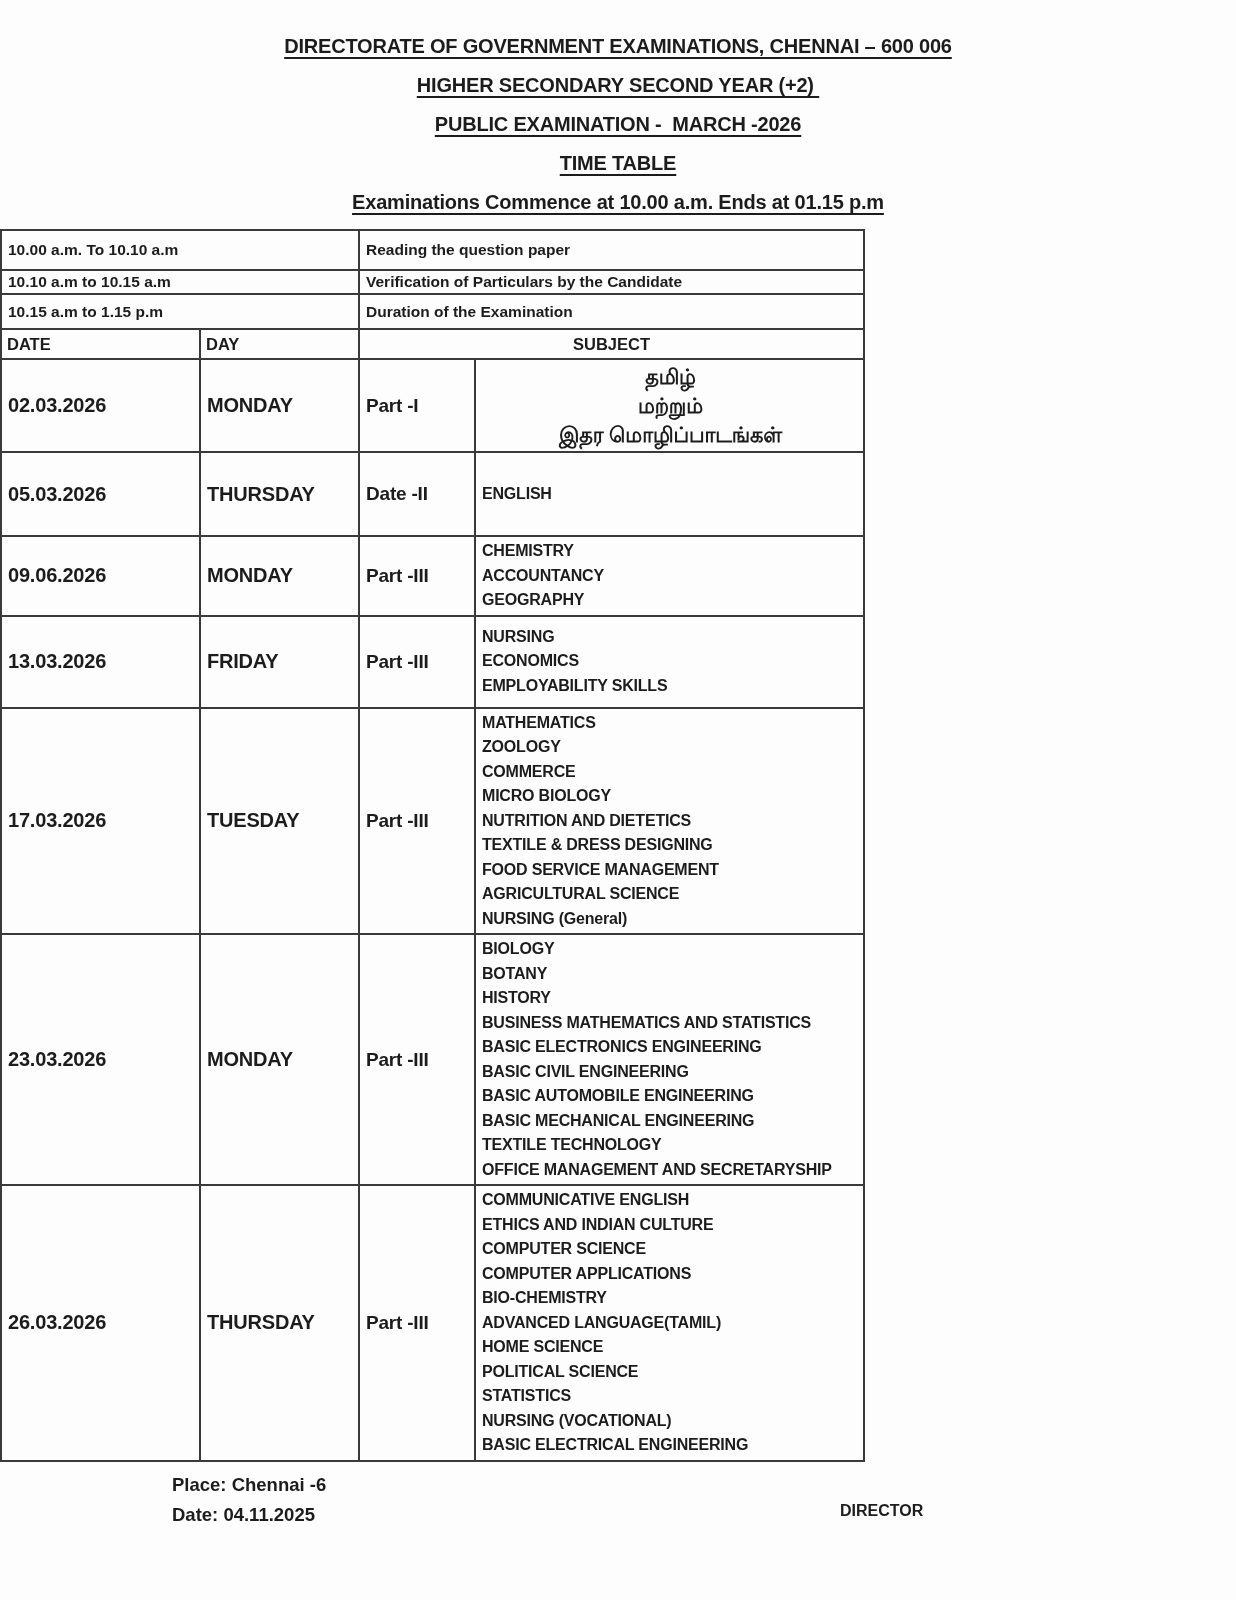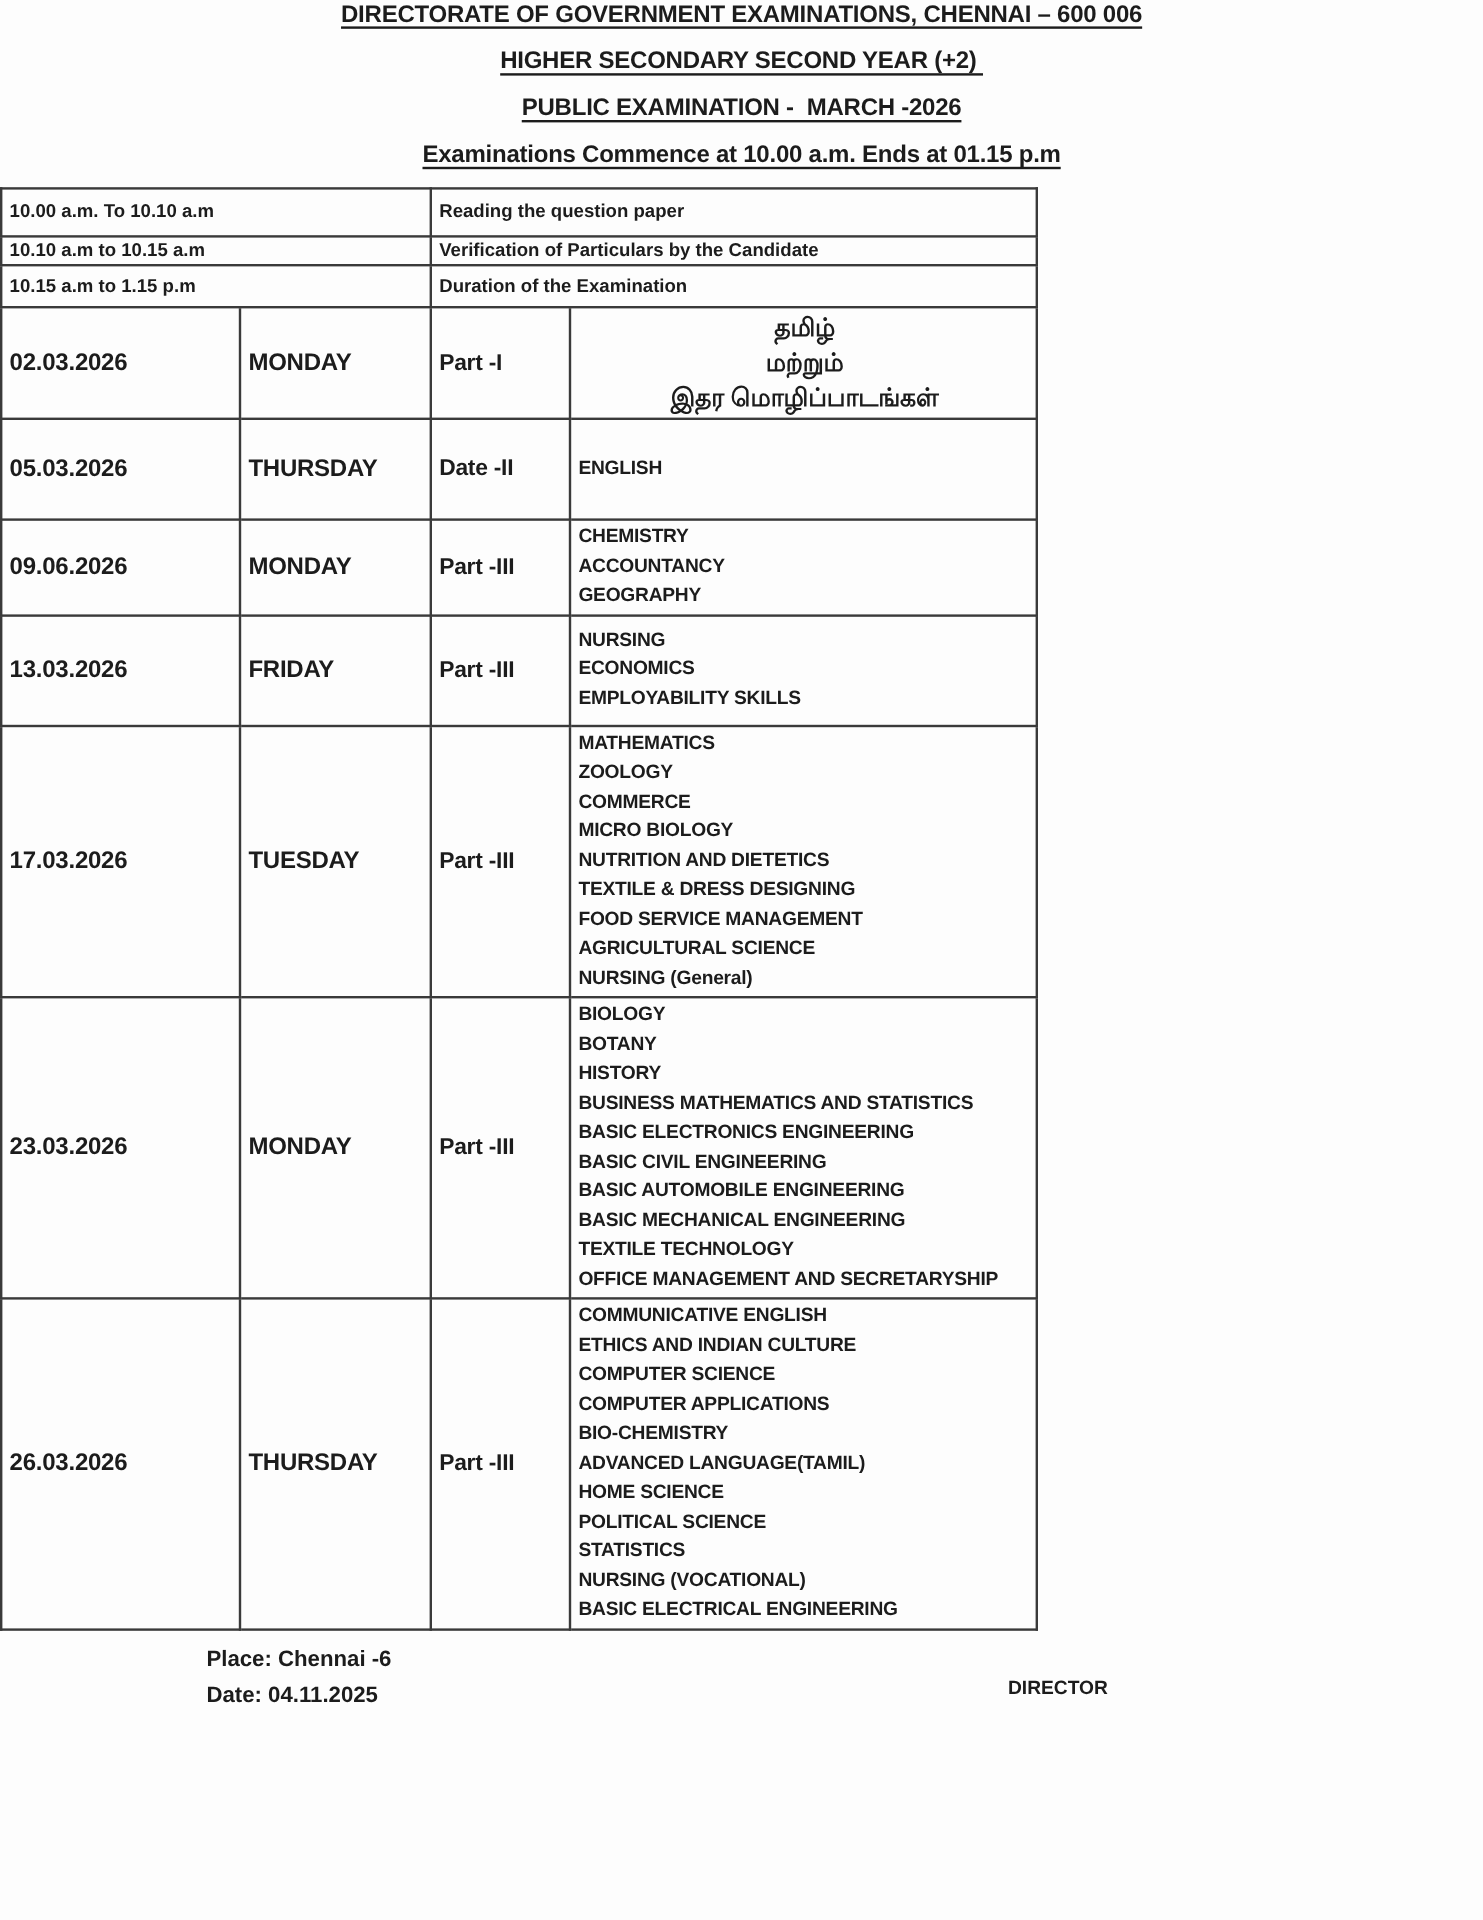--- a/index.html
+++ b/index.html
@@ -8,20 +8,21 @@
     position: relative;
     width: 1236px;
     height: 1600px;
     background: #fdfdfd;
     color: #1c1c1c;
     font-family: "Liberation Sans", sans-serif;
     font-weight: bold;
     overflow: hidden;
   }
   .titles {
+    padding-top: 34px;
     text-align: center;
   }
   .title-line {
     font-size: 20px;
     line-height: 24px;
     margin-bottom: 15px;
     text-decoration: underline;
     text-decoration-thickness: 2px;
     text-underline-offset: 4px;
     letter-spacing: -0.2px;
@@ -108,20 +109,21 @@
 </style>
 </head>
 <body>
 
 <div class="page">
 
   <div class="titles">
     <div class="title-line">DIRECTORATE OF GOVERNMENT EXAMINATIONS, CHENNAI – 600 006</div>
     <div class="title-line">HIGHER SECONDARY SECOND YEAR (+2) </div>
     <div class="title-line">PUBLIC EXAMINATION -  MARCH -2026</div>
+    <div class="title-line">TIME TABLE</div>
     <div class="title-line">Examinations Commence at 10.00 a.m. Ends at 01.15 p.m</div>
   </div>
 
   <table class="tt">
     <colgroup>
       <col class="c-date">
         <col class="c-day">
         <col class="c-part">
         <col class="c-subj">
     </colgroup>
@@ -133,20 +135,25 @@
     </tr>
     <tr class="pre-b">
       <td class="pre-time" colspan="2">10.10 a.m to 10.15 a.m</td>
       <td class="pre-activity" colspan="2">Verification of Particulars by the Candidate</td>
     </tr>
     <tr class="pre-c">
       <td class="pre-time" colspan="2">10.15 a.m to 1.15 p.m</td>
       <td class="pre-activity" colspan="2">Duration of the Examination</td>
     </tr>
 
+    <tr class="hdr">
+      <th class="h-date">DATE</th>
+      <th class="h-day">DAY</th>
+      <th class="h-subject" colspan="2">SUBJECT</th>
+    </tr>
 
     <tr class="r1">
       <td class="date-cell">02.03.2026</td>
       <td class="day-cell">MONDAY</td>
       <td class="part-cell">Part -I</td>
       <td class="subjects-cell centered">தமிழ்
 மற்றும்
 இதர மொழிப்பாடங்கள்</td>
     </tr>
     <tr class="r2">

